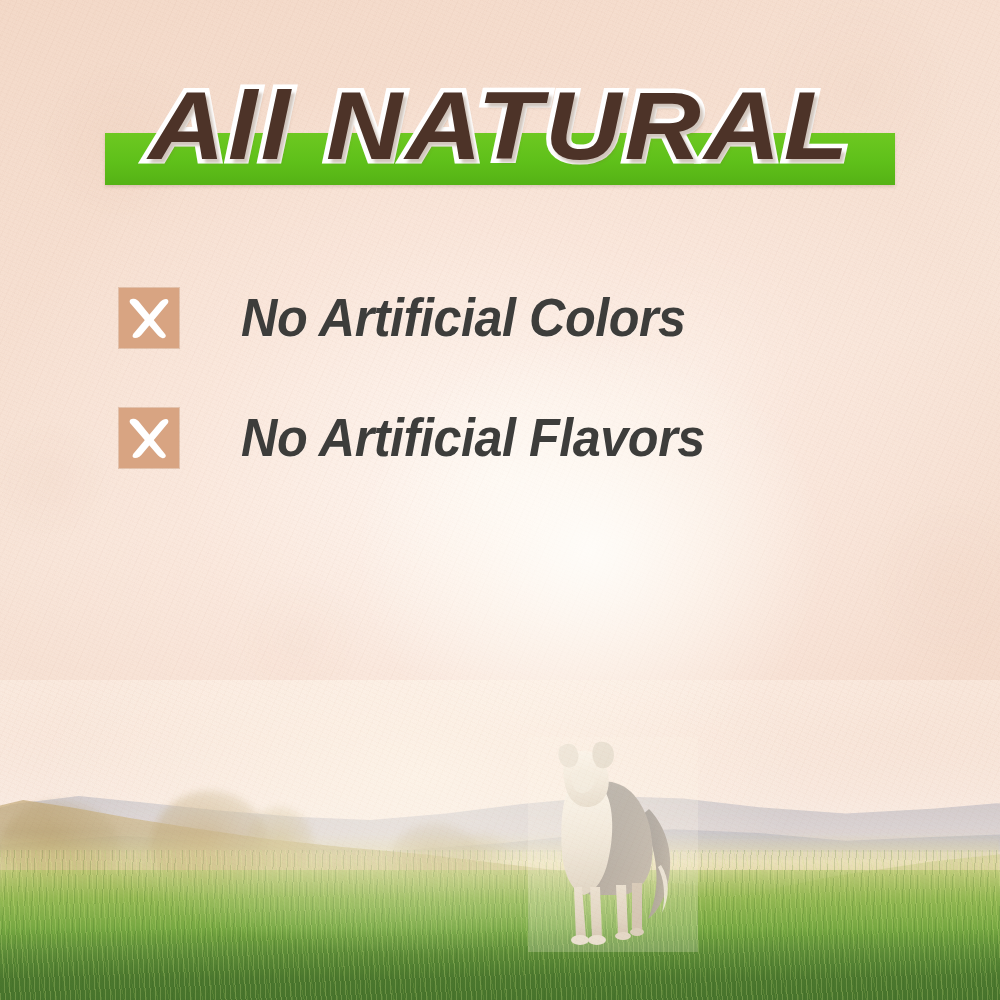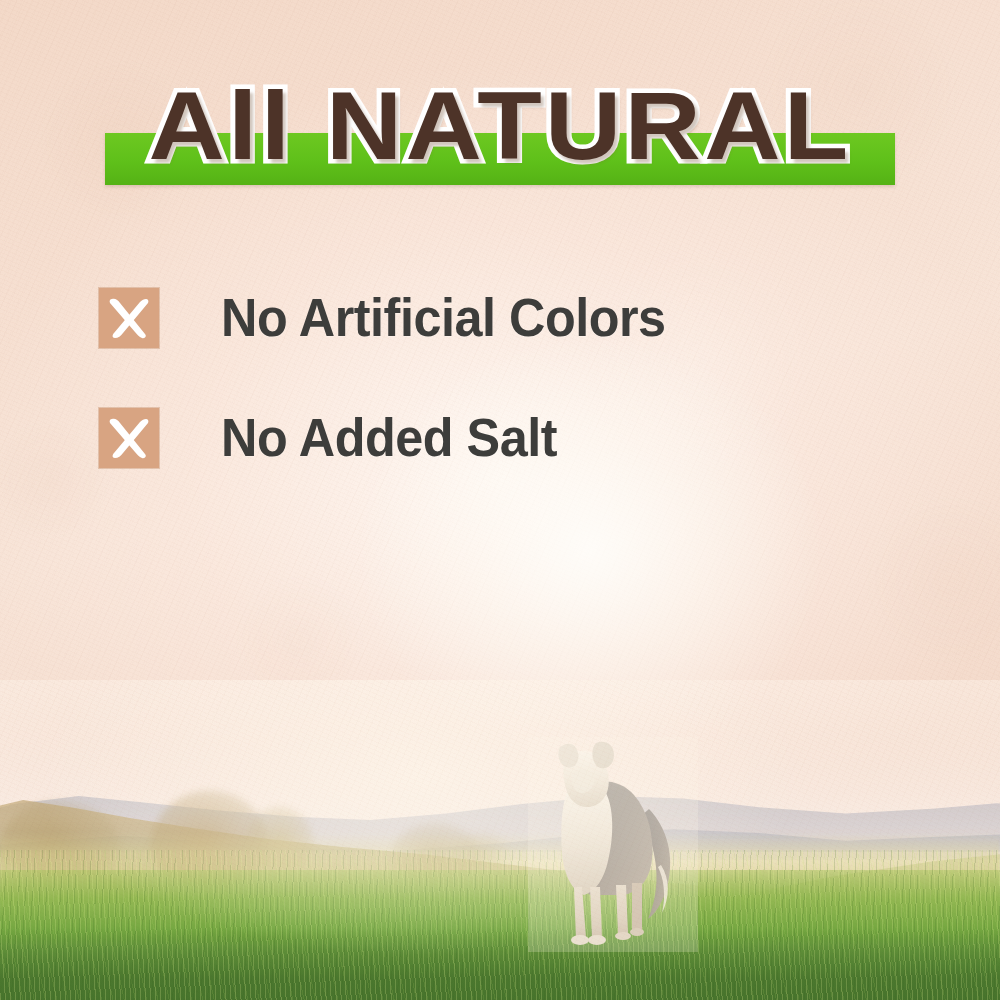--- a/index.html
+++ b/index.html
@@ -11,20 +11,21 @@
     font-family: "Liberation Sans", sans-serif;
   }
 
   
   #poster {
     position: relative;
     width: 1000px;
     height: 1000px;
     overflow: hidden;
     background: #f2d8c8;
+    font-style: italic;
   }
 
   
   .paper-base {
     position: absolute;
     inset: 0;
     background:
       radial-gradient(ellipse 70% 55% at 50% 48%,
           rgba(255,248,243,0.95) 0%,
           rgba(252,234,224,0.55) 45%,
@@ -274,21 +275,21 @@
     text-shadow:
        3px 4px 3px rgba(120,88,64,0.35),
        0 0 1px rgba(255,255,255,0.9);
     white-space: nowrap;
     user-select: none;
   }
 
   
   .claims {
     position: absolute;
-    left: 99px;
+    left: 119px;
     top: 258px;
     width: 820px;
   }
   .claim-row {
     display: flex;
     align-items: center;
     height: 120px;
   }
   .claim-box {
     flex: 0 0 auto;
@@ -412,26 +413,26 @@
     <div class="claim-row">
       <div class="claim-box">
         <svg viewBox="0 0 60 60" xmlns="http://www.w3.org/2000/svg">
           <path d="M13 11 C16 10 19 12 21 15 L46 46 C48 48 46 51 43 50 C40 49 38 46 36 44 L11 15 C10 13 11 11 13 11 Z" fill="#ffffff"></path>
           <path d="M47 11 C49 11 50 13 49 15 L24 45 C22 48 19 50 16 50 C13 50 13 47 15 45 L41 14 C43 12 45 11 47 11 Z" fill="#ffffff"></path>
         </svg>
       </div>
       <div class="claim-label">No Artificial Colors</div>
     </div>
 
-
-
     <div class="claim-row">
       <div class="claim-box">
         <svg viewBox="0 0 60 60" xmlns="http://www.w3.org/2000/svg">
           <path d="M13 11 C16 10 19 12 21 15 L46 46 C48 48 46 51 43 50 C40 49 38 46 36 44 L11 15 C10 13 11 11 13 11 Z" fill="#ffffff"></path>
           <path d="M47 11 C49 11 50 13 49 15 L24 45 C22 48 19 50 16 50 C13 50 13 47 15 45 L41 14 C43 12 45 11 47 11 Z" fill="#ffffff"></path>
         </svg>
       </div>
-      <div class="claim-label">No Added Salt</div>
+      <div class="claim-label">No Artificial Flavors</div>
     </div>
+
+
 
   </div>
 </div>
 
 </body></html>

